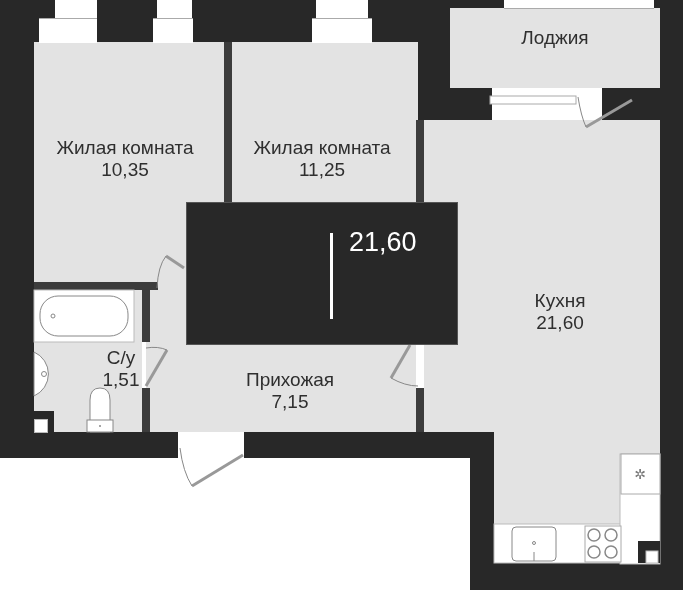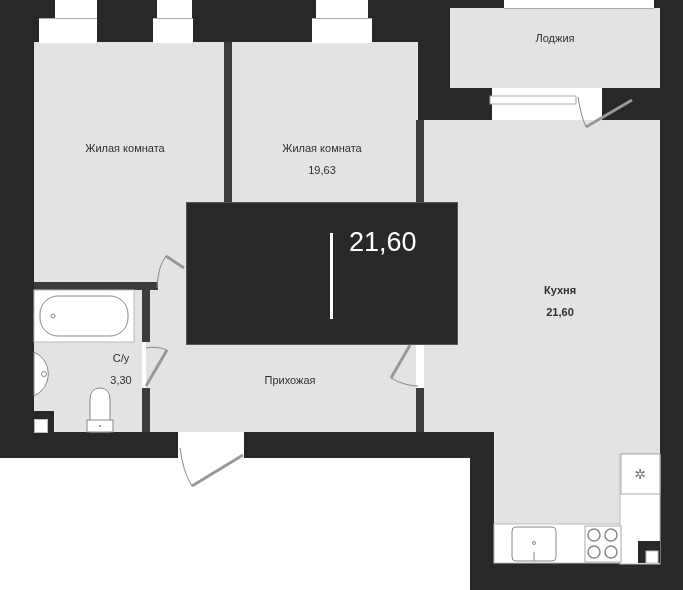--- a/index.html
+++ b/index.html
@@ -3,21 +3,21 @@
   <meta charset="utf-8">
   <style>
     html, body { margin: 0; padding: 0; background: #ffffff; }
     body { width: 683px; height: 590px; position: relative; overflow: hidden; font-family: "Liberation Sans", sans-serif; }
     .plan { position: absolute; left: 0; top: 0; width: 683px; height: 590px; }
     .abs { position: absolute; }
     .wall { background: #282828; }
     .part { background: #3c3c3c; }
     .room { background: #e3e3e3; }
     .win { background: #ffffff; }
-    .label { position: absolute; text-align: center; color: #2f2f2f; font-size: 11px; line-height: 22px; white-space: nowrap; transform: translateX(-50%); }
+    .label { position: absolute; text-align: center; color: #2f2f2f; font-size: 19px; line-height: 22px; white-space: nowrap; transform: translateX(-50%); }
     .summary { position: absolute; left: 186px; top: 202px; width: 272px; height: 143px; background: #282828; border: 1px solid #555; box-sizing: border-box; }
     .summary .bar { position: absolute; left: 143px; top: 30px; width: 3px; height: 86px; background: #ffffff; }
     .summary .vals { position: absolute; left: 162px; top: 24px; color: #ffffff; font-size: 27px; line-height: 31px; text-align: left; }
     .summary .vals div { white-space: nowrap; }
     svg { position: absolute; left: 0; top: 0; }
   </style>
 </head>
 <body>
 
 <div class="plan">
@@ -119,38 +119,40 @@
       <line x1="632" y1="100" x2="586" y2="127" stroke-width="3" stroke="#999"></line>
       <path d="M578 97 Q581 116 586 127"></path>
     </g>
     <g>
       <rect x="490" y="96" width="86" height="8" fill="#fff" stroke="#aaa"></rect>
     </g>
   </svg>
 
   <div class="label" style="left:125px;top:137px;">
     <div>Жилая комната</div>
+    <div>10,35</div>
   </div>
   <div class="label" style="left:322px;top:137px;">
     <div>Жилая комната</div>
-    <div>19,63</div>
+    <div>11,25</div>
   </div>
   <div class="label" style="left:555px;top:27px;">
     <div>Лоджия</div>
   </div>
-  <div class="label" style="left:560px;top:279px;font-weight:bold;">
+  <div class="label" style="left:560px;top:290px;">
     <div>Кухня</div>
     <div>21,60</div>
   </div>
   <div class="label" style="left:121px;top:347px;">
     <div>С/у</div>
-    <div>3,30</div>
+    <div>1,51</div>
   </div>
   <div class="label" style="left:290px;top:369px;">
     <div>Прихожая</div>
+    <div>7,15</div>
   </div>
 
   <div class="summary">
     <div class="bar"></div>
     <div class="vals">
       <div>21,60</div>
     </div>
   </div>
 </div>
 

